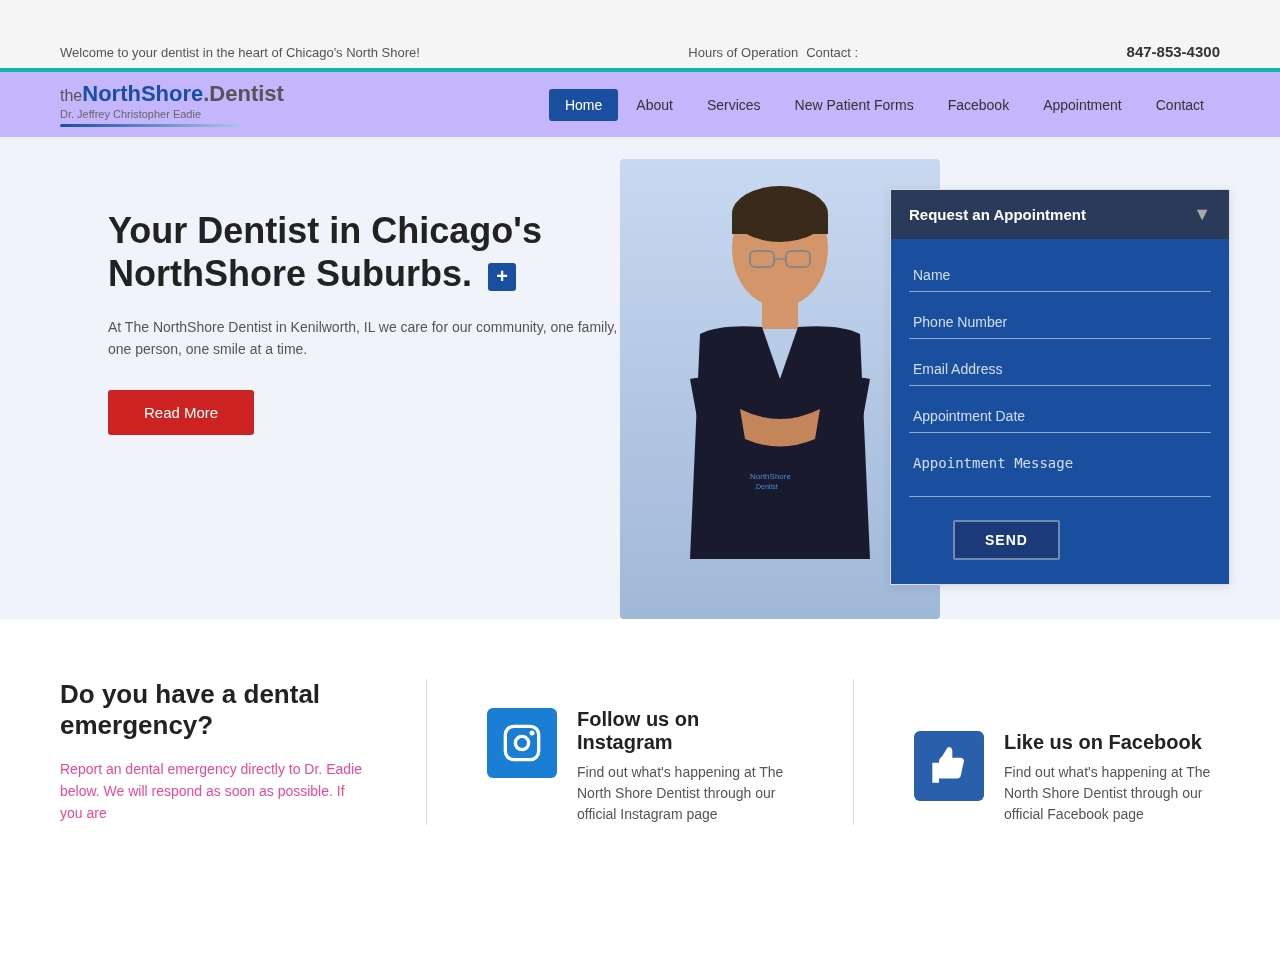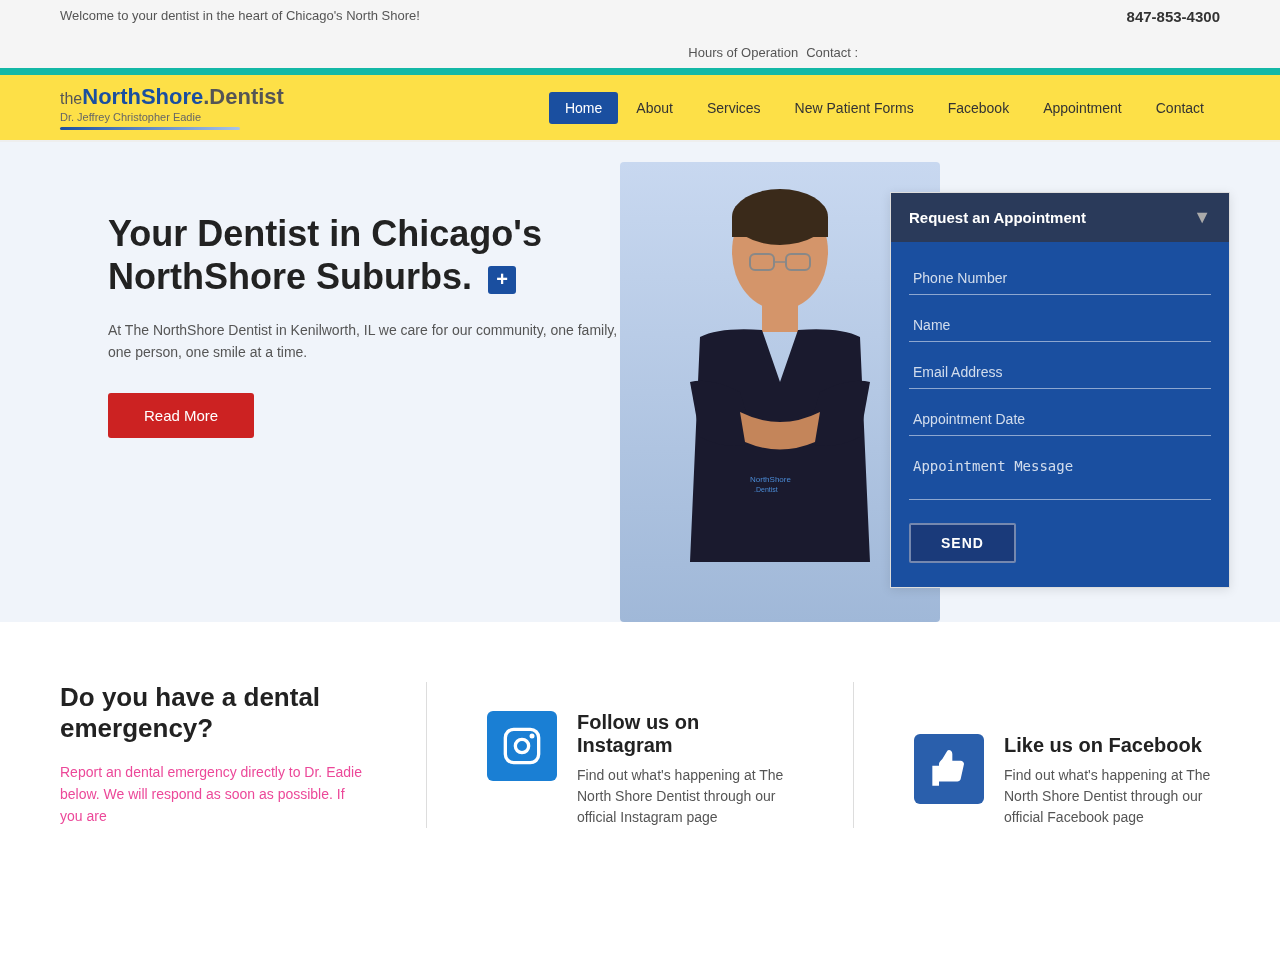--- a/index.html
+++ b/index.html
@@ -1,40 +1,40 @@
 <!DOCTYPE html>
 <html><head>
   <meta charset="utf-8">
   <style>
     * { margin: 0; padding: 0; box-sizing: border-box; }
     body { font-family: Arial, sans-serif; background: #fff; color: #333; font-size: 14px; }
 
     
     .top-bar {
       background: #f5f5f5;
-      border-bottom: 7px solid #14b8a6;
+      border-bottom: 4px solid #14b8a6;
       padding: 8px 60px;
       display: flex;
       justify-content: space-between;
-      align-items: flex-start;
+      align-items: flex-end;
       font-size: 13px;
       color: #555;
     }
     .top-bar .hours { display: flex; gap: 8px; align-items: center; margin-top: 37px; }
     .top-bar .hours-bold { font-weight: bold; color: #333; }
     .top-bar .contact-info { text-align: right; }
     .top-bar .contact-info .phone { font-size: 15px; color: #333; font-weight: bold; }
 
     
     .header {
       display: flex;
       align-items: center;
       padding: 10px 60px;
       border-bottom: 2px solid #eee;
-      background: #fde047;
+      background: #c4b5fd;
     }
     .logo-area {
       display: flex;
       align-items: center;
       margin-right: 40px;
     }
     .logo-text {
       font-size: 22px;
       font-weight: bold;
       line-height: 1.1;
@@ -203,20 +203,21 @@
       background: #1a3a7a;
       color: #fff;
       border: 2px solid rgba(255,255,255,0.4);
       padding: 10px 30px;
       font-size: 14px;
       font-weight: bold;
       cursor: pointer;
       border-radius: 2px;
       letter-spacing: 1px;
       margin-top: 6px;
+      margin-left: 44px;
     }
 
     
     .bottom-section {
       padding: 60px 60px;
       display: flex;
       gap: 60px;
       align-items: flex-end;
       background: #fff;
     }
@@ -335,24 +336,24 @@
     </div>
   </div>
 
   <div class="appointment-panel">
     <div class="appointment-header">
       <span>Request an Appointment</span>
       <span class="arrow">▼</span>
     </div>
     <div class="appointment-body">
       <div class="form-field">
+        <input type="text" placeholder="Name" style="">
+      </div>
+      <div class="form-field">
         <input type="text" placeholder="Phone Number" style="">
-      </div>
-      <div class="form-field">
-        <input type="text" placeholder="Name" style="">
       </div>
       <div class="form-field">
         <input type="text" placeholder="Email Address" style="">
       </div>
       <div class="form-field">
         <input type="text" placeholder="Appointment Date" style="">
       </div>
       <div class="form-field">
         <textarea placeholder="Appointment Message" style=""></textarea>
       </div>

